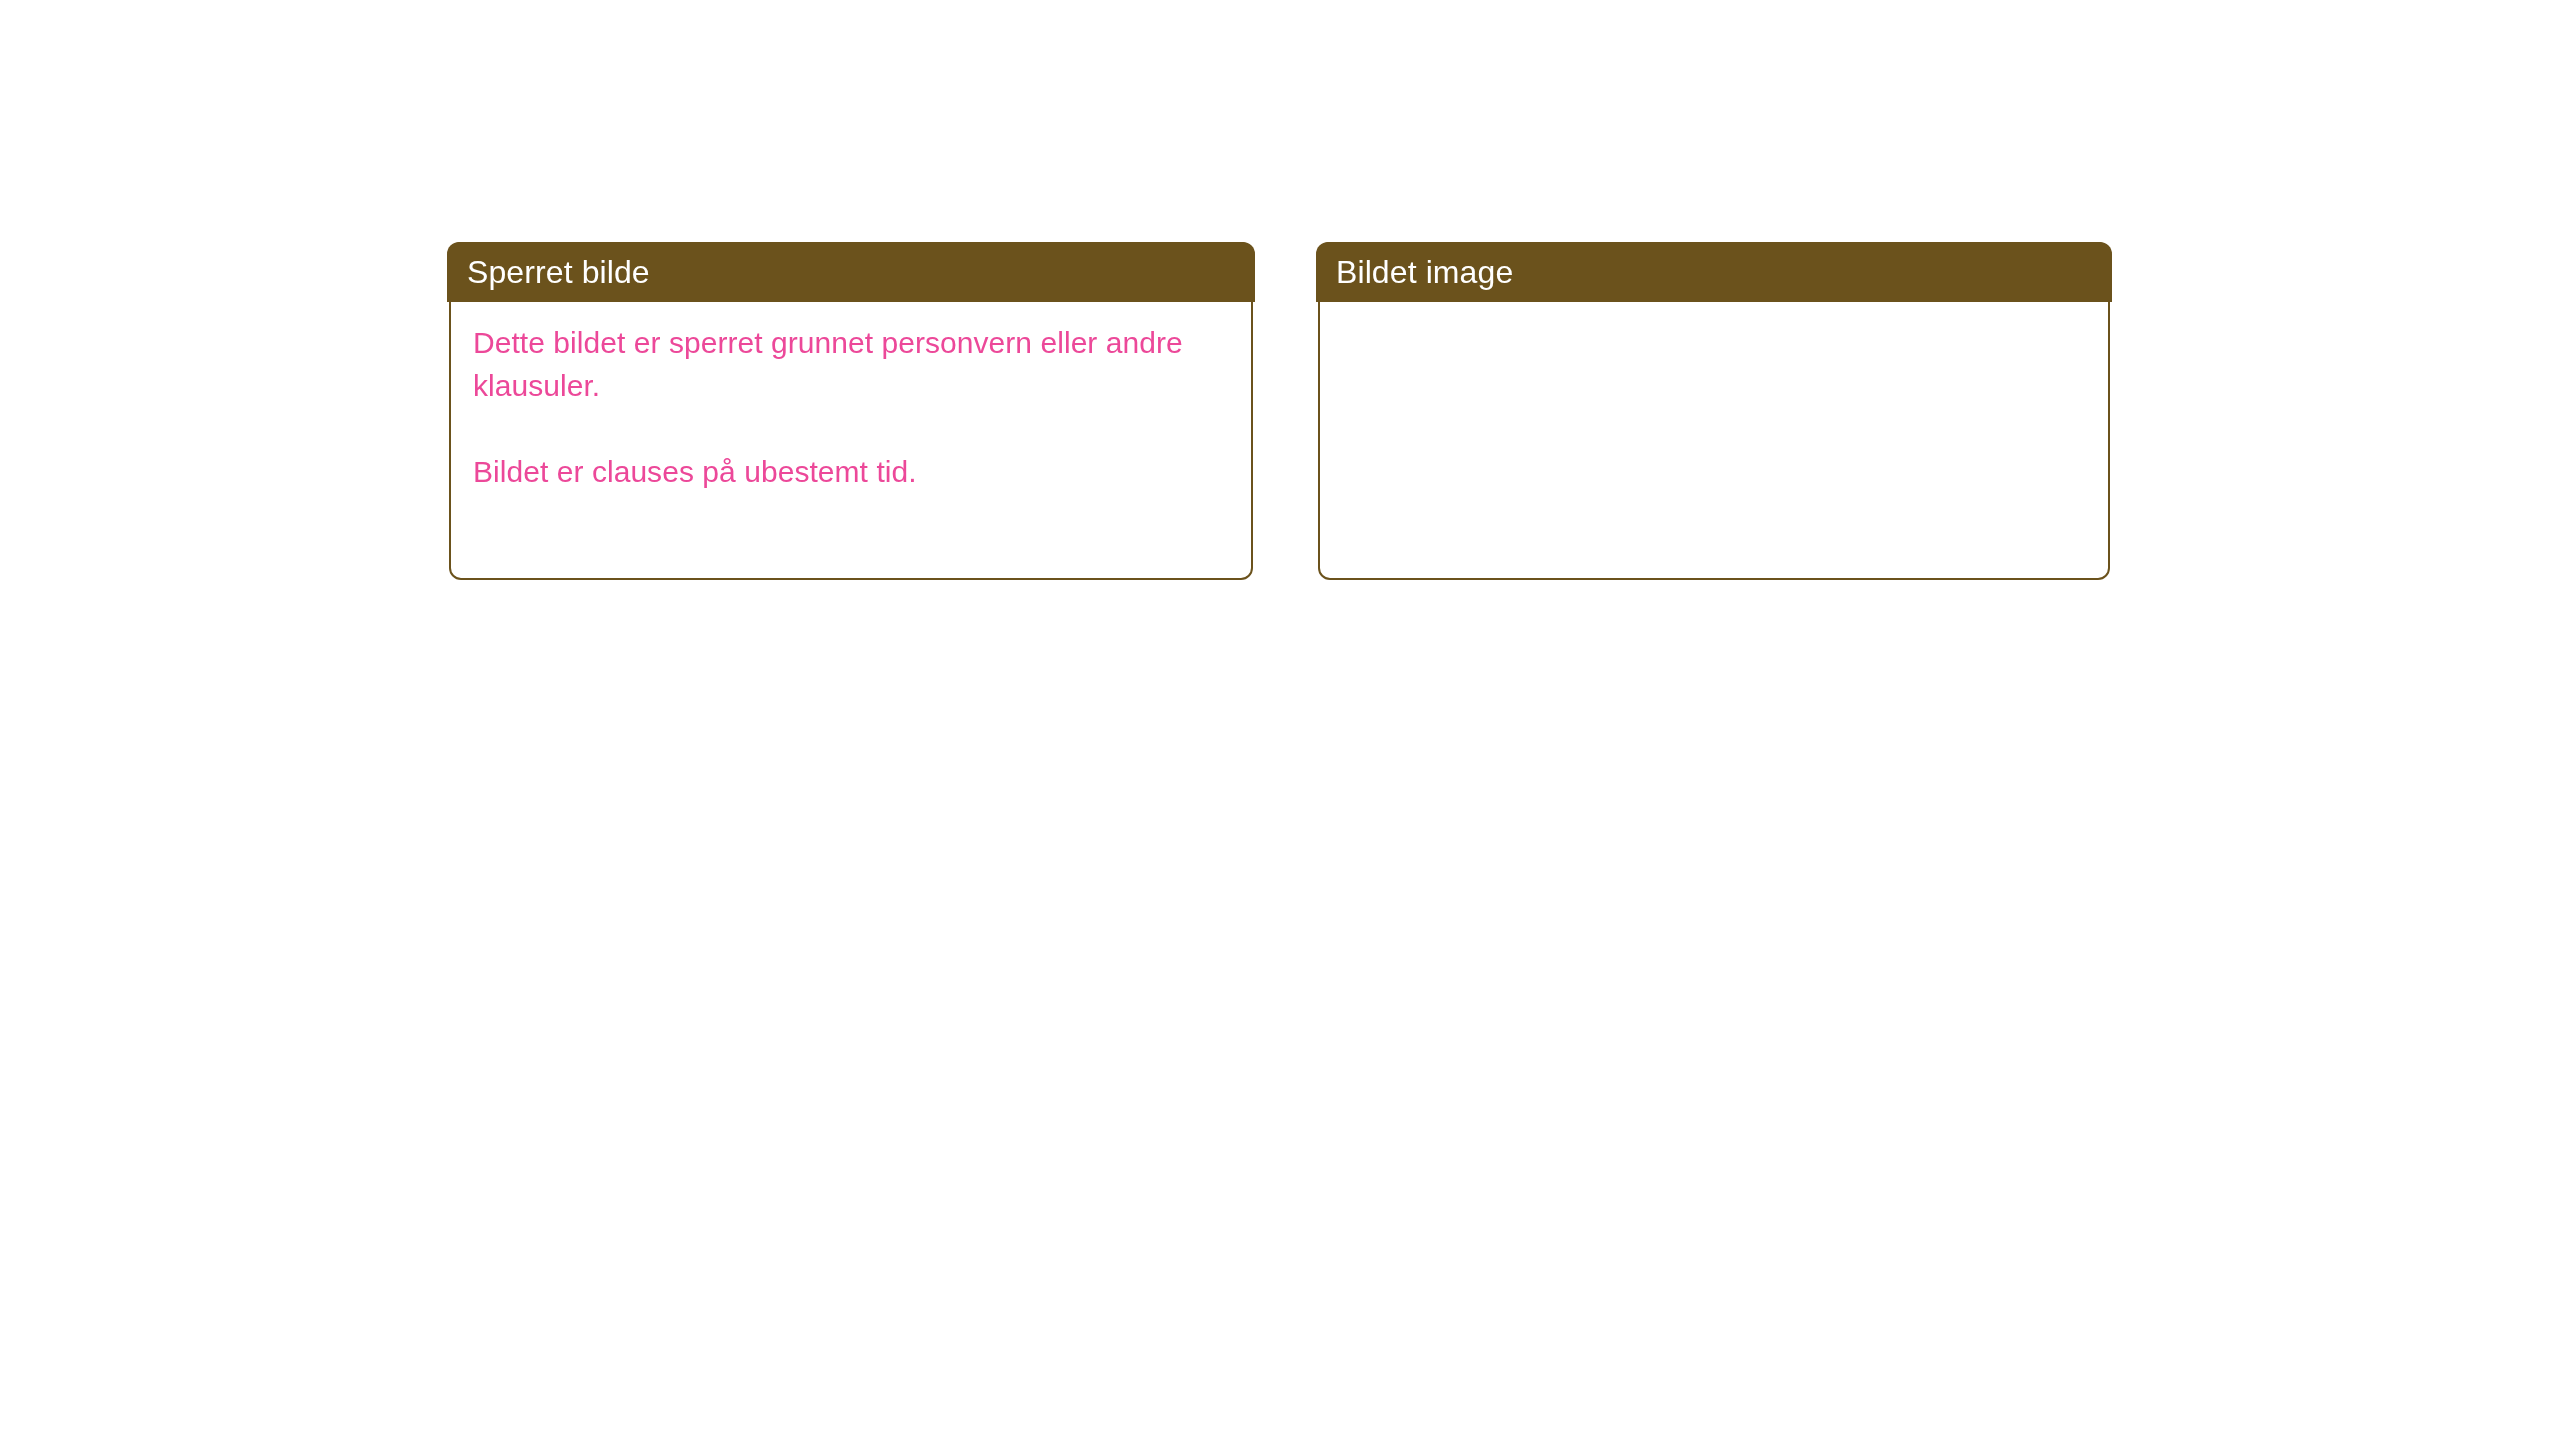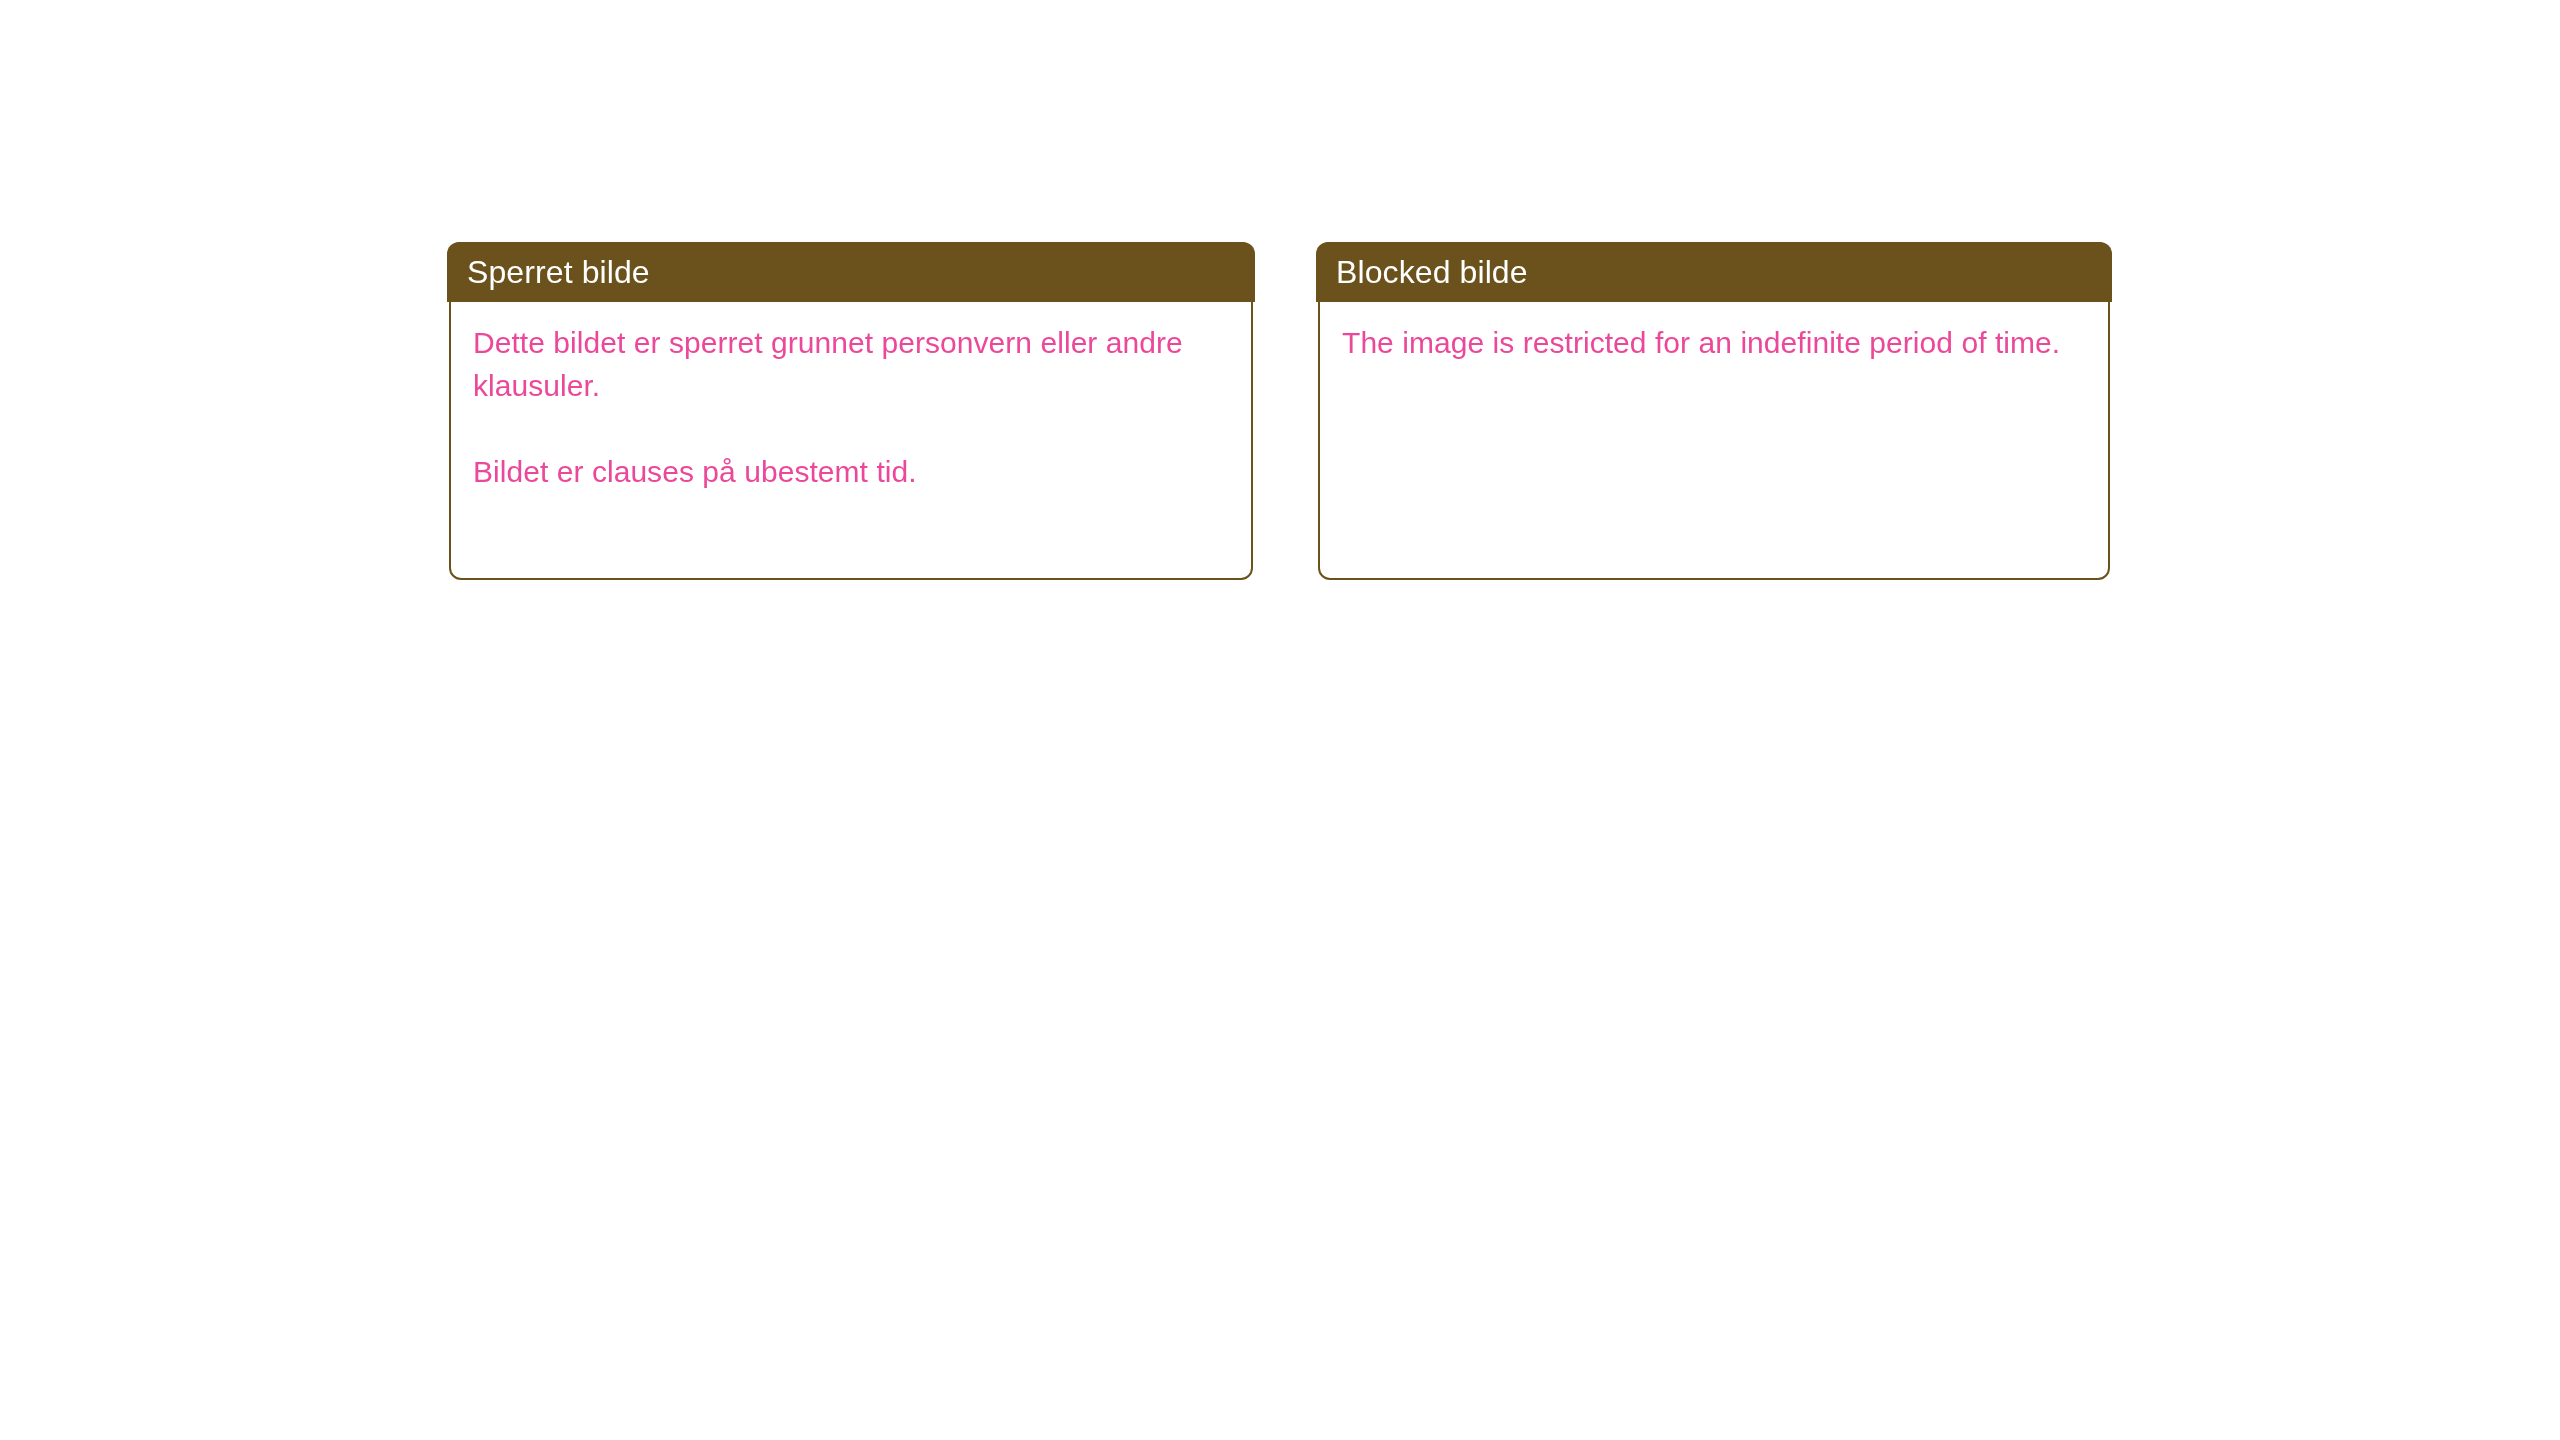--- a/index.html
+++ b/index.html
@@ -118,20 +118,19 @@
     </div>
     <div class="card-content">
       <p class="notice-paragraph">Dette bildet er sperret grunnet personvern eller andre klausuler.</p>
       <p class="notice-paragraph">Bildet er clauses på ubestemt tid.</p>
     </div>
   </div>
 
   <div class="notice-card" id="card-blocked-en">
     <div class="card-body"></div>
     <div class="card-header">
-      <div class="card-header-title">Blocked bilde</div>
+      <div class="card-header-title">Bildet image</div>
     </div>
     <div class="card-content">
-      <p class="notice-paragraph">The image is restricted for an indefinite period of time.</p>
     </div>
   </div>
 
 </div>
 
 </body></html>

